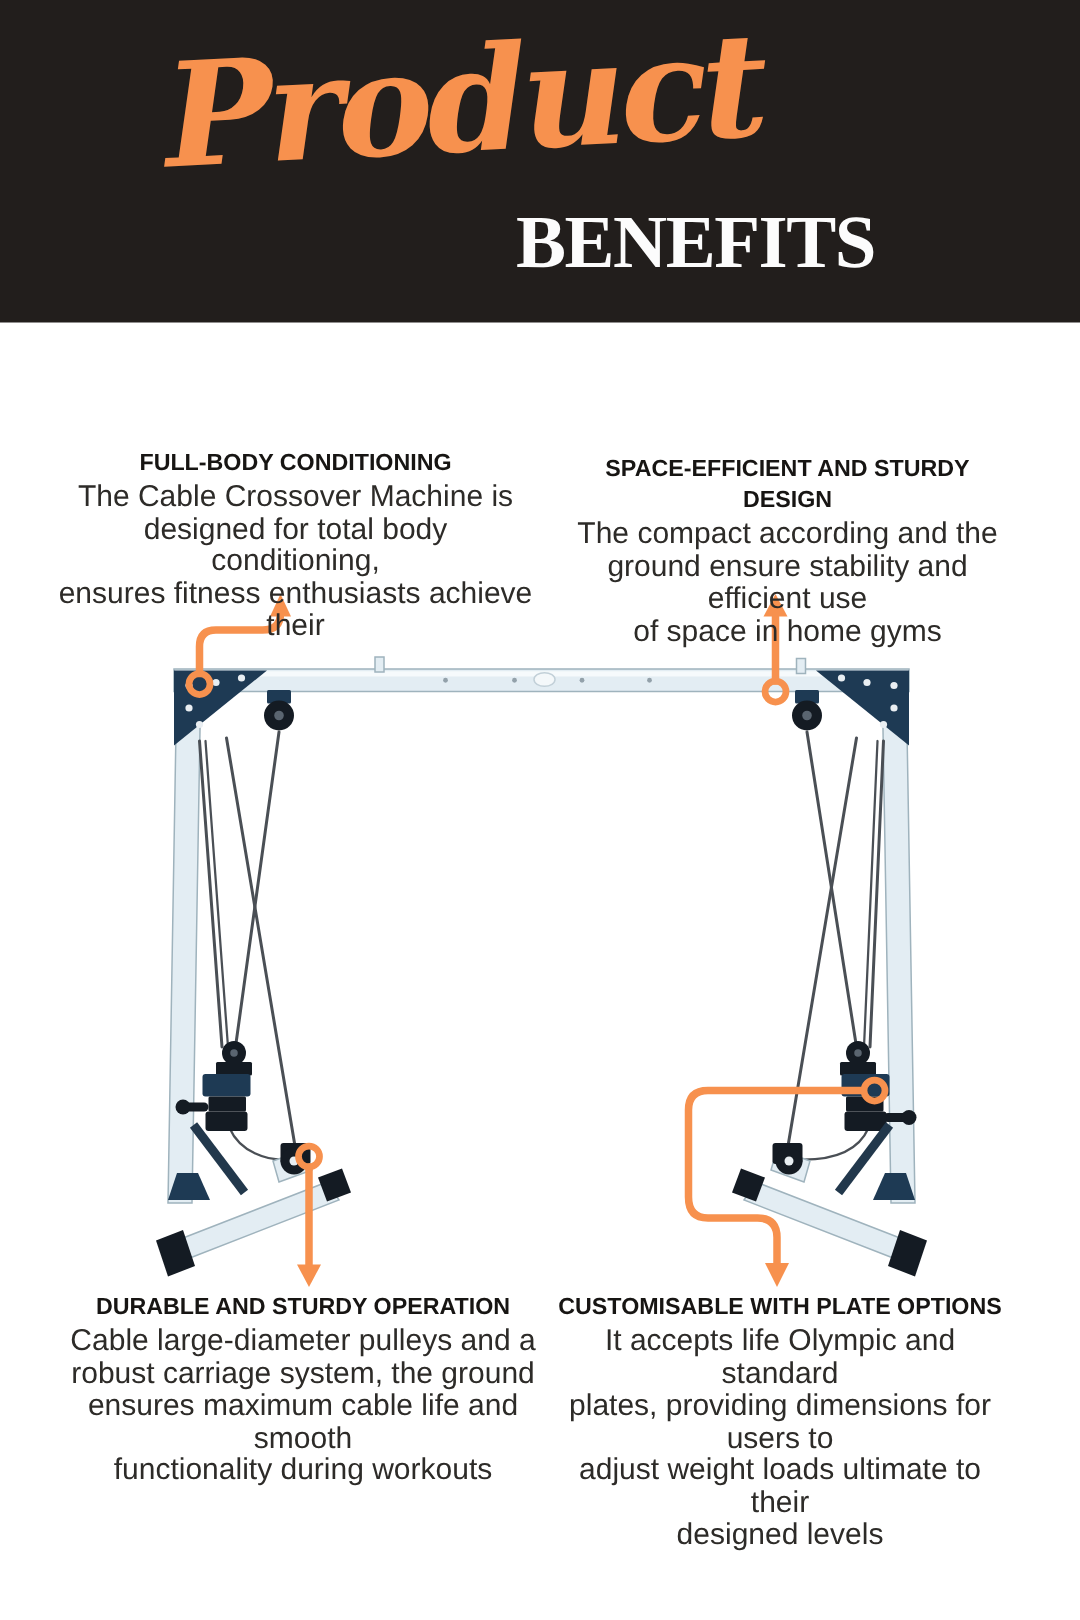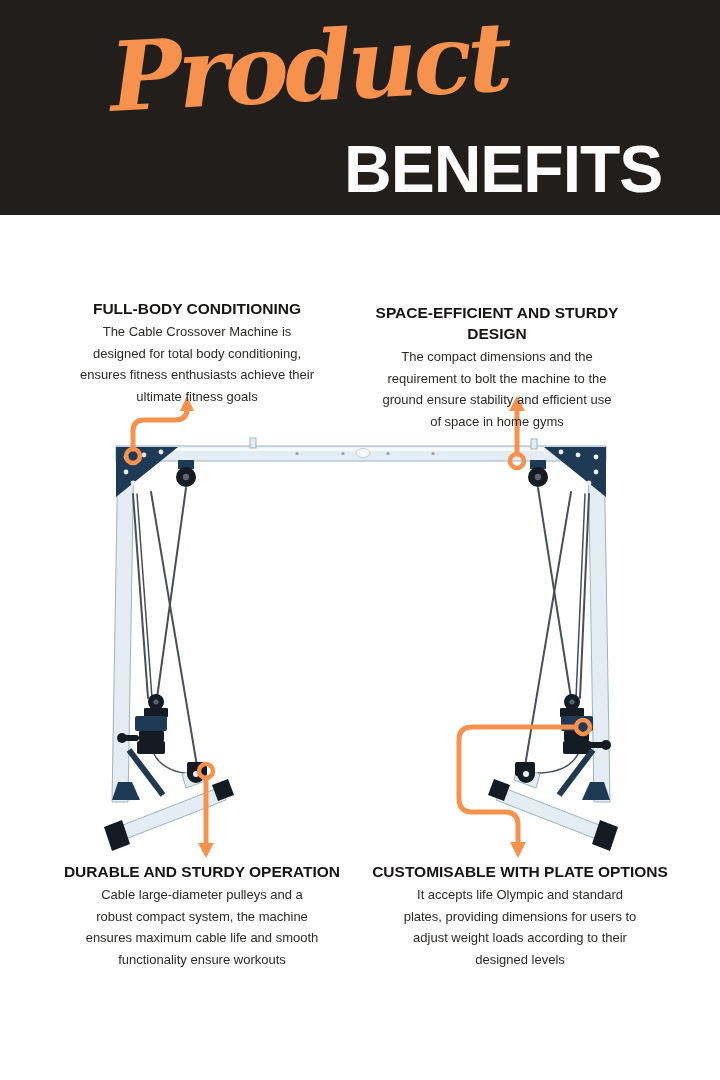--- a/index.html
+++ b/index.html
@@ -25,31 +25,31 @@
     position:absolute;left:110px;top:30px;
     font-family:"DejaVu Serif",cursive;
     font-style:italic;font-weight:700;
     font-size:96px;letter-spacing:-4px;
     color:var(--accent-orange,#f7914e);
     transform:rotate(-3deg);transform-origin:left center;
     line-height:1;white-space:nowrap;
   }
   .main-word{
     position:absolute;left:344px;top:136px;
-    font-size:66px;font-weight:700;letter-spacing:-1px;
+    font-size:50px;font-weight:700;letter-spacing:-1px;
     color:var(--headline-white,#fcfcfc);
-    line-height:1;white-space:nowrap;
+    line-height:1;white-space:nowrap;font-family:Liberation Serif, serif;
   }
 
   
   .benefit{position:absolute;text-align:center;color:var(--text-dark,#2d2b28);}
   .benefit .title{font-size:15.5px;font-weight:700;line-height:21px;color:var(--title-dark,#171513);margin-bottom:2px;}
-  .benefit .line{font-size:13px;line-height:21.5px;}
+  .benefit .line{font-size:20px;line-height:21.5px;}
   .b-tl{left:38px;top:298px;width:318px;}
-  .b-tr{left:344px;top:302px;width:306px;}
+  .b-tr{left:372px;top:302px;width:306px;}
   .b-bl{left:44px;top:861px;width:316px;}
   .b-br{left:366px;top:861px;width:308px;}
 
   
   .scene{position:absolute;left:0;top:0;width:720px;height:1080px;}
   .m-light{fill:var(--machine-light,#e3edf3);stroke:var(--machine-stroke,#9fb3bd);stroke-width:1;}
   .m-dark{fill:var(--machine-dark,#1e3a54);}
   .m-black{fill:var(--machine-black,#141b23);}
   .bolt{fill:var(--bolt-white,#e9eef2);}
   .cable{stroke:var(--cable,#4a4f55);stroke-width:2;fill:none;stroke-linecap:round;}
@@ -198,40 +198,38 @@
         <polygon class="ohead" points="518,858 510,842 526,842"></polygon>
       </g>
     </g>
   </svg>
 
   <div class="benefit b-tl">
     <div class="title">FULL-BODY CONDITIONING</div>
     <div class="line">The Cable Crossover Machine is</div>
     <div class="line">designed for total body conditioning,</div>
     <div class="line">ensures fitness enthusiasts achieve their</div>
-    <div class="line">ultimate fitness goals</div>
   </div>
 
   <div class="benefit b-tr">
     <div class="title">SPACE-EFFICIENT AND STURDY DESIGN</div>
-    <div class="line">The compact dimensions and the</div>
-    <div class="line">requirement to bolt the machine to the</div>
+    <div class="line">The compact according and the</div>
     <div class="line">ground ensure stability and efficient use</div>
     <div class="line">of space in home gyms</div>
   </div>
 
   <div class="benefit b-bl">
     <div class="title">DURABLE AND STURDY OPERATION</div>
     <div class="line">Cable large-diameter pulleys and a</div>
-    <div class="line">robust compact system, the machine</div>
+    <div class="line">robust carriage system, the ground</div>
     <div class="line">ensures maximum cable life and smooth</div>
-    <div class="line">functionality ensure workouts</div>
+    <div class="line">functionality during workouts</div>
   </div>
 
   <div class="benefit b-br">
     <div class="title">CUSTOMISABLE WITH PLATE OPTIONS</div>
     <div class="line">It accepts life Olympic and standard</div>
     <div class="line">plates, providing dimensions for users to</div>
-    <div class="line">adjust weight loads according to their</div>
+    <div class="line">adjust weight loads ultimate to their</div>
     <div class="line">designed levels</div>
   </div>
 
 </div>
 
 </body></html>

